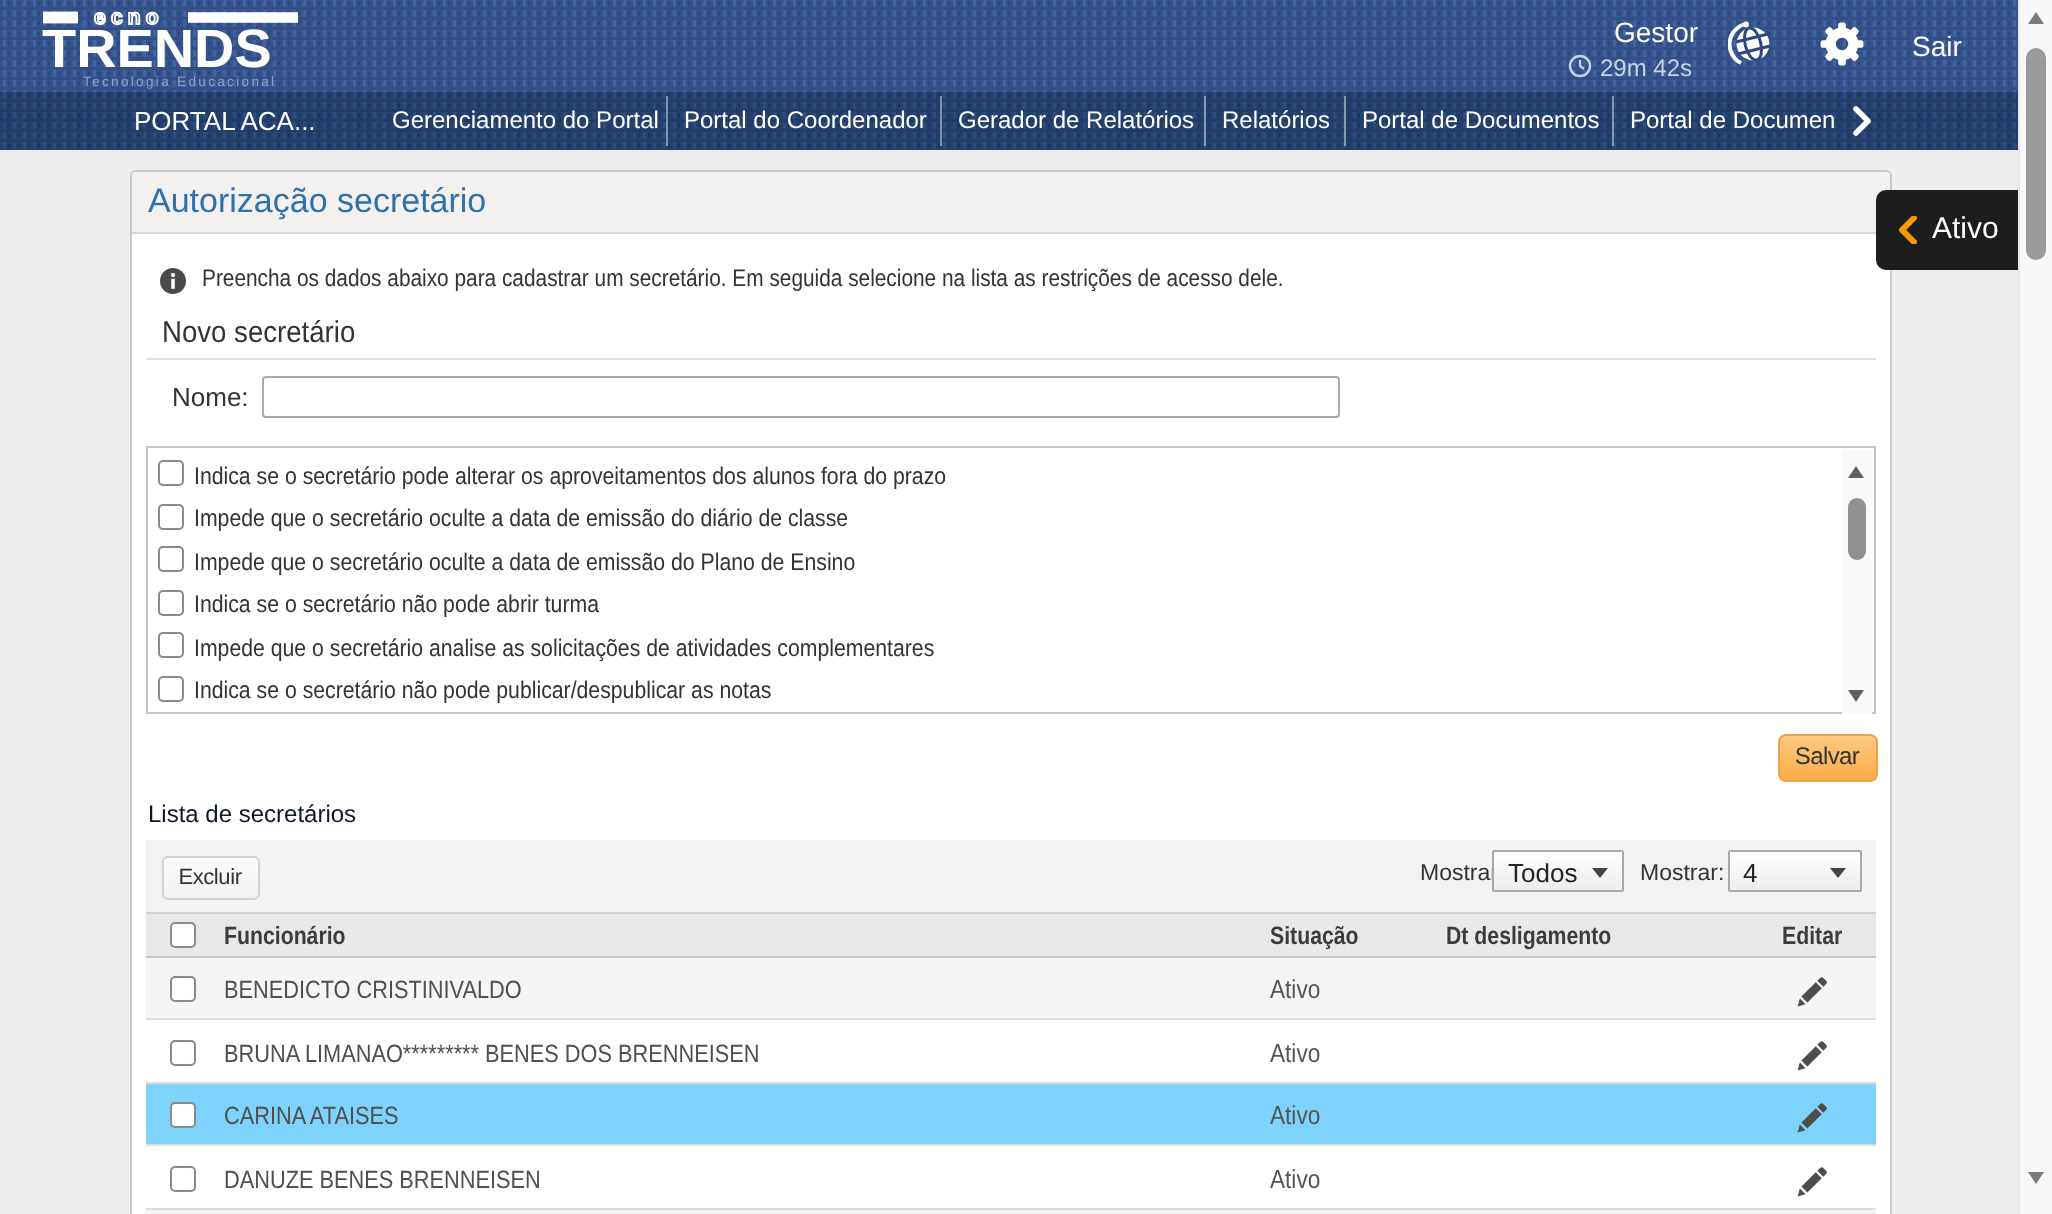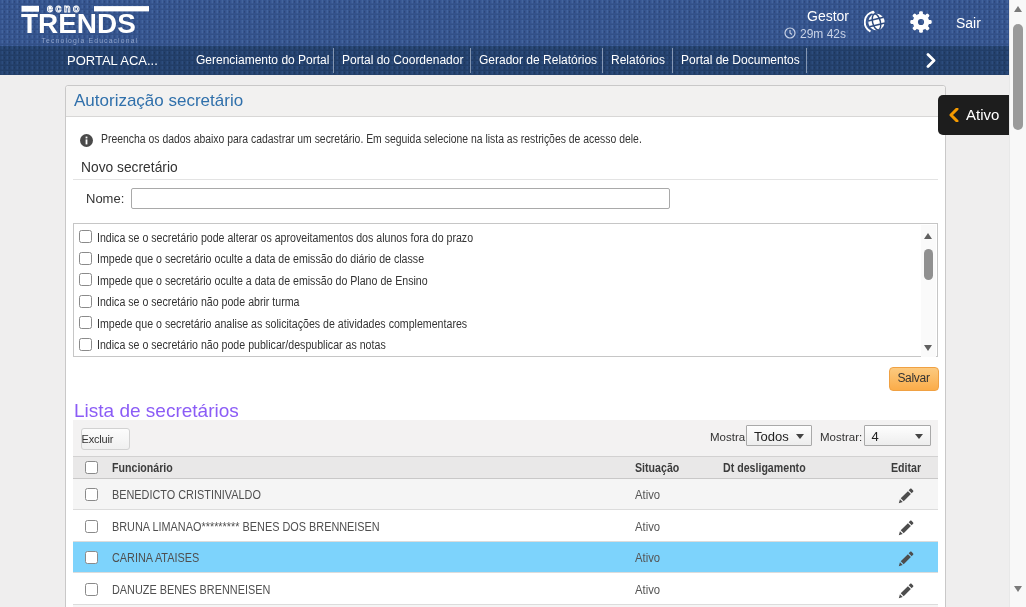--- a/index.html
+++ b/index.html
@@ -62,27 +62,27 @@
   #lbthumb { position:absolute; left:3px; top:24px; width:9px; height:31px; background:#909090; border-radius:4.5px; }
 
   
   #salvar {
     left:888.5px; top:367px; width:50px; height:23.5px;
     background:linear-gradient(#fcca80,#fbac49); border:1px solid #f0a143; border-radius:4px;
     font-size:12px; color:#333; text-align:center; line-height:21px; letter-spacing:-0.3px;
   }
 
   
-  #listatitle { left:74px; top:400px; font-size:19px; color:#8b5cf6; }
+  #listatitle { left:74px; top:400px; font-size:12px; color:#0f172a; }
 
   #toolbar { left:73px; top:420px; width:865px; height:36px; background:#f3f2f2; }
   #excluir {
     position:absolute; left:7.5px; top:7.5px; width:49px; height:22px;
     background:linear-gradient(#fcfcfc,#f0f0f0); border:1px solid #d2d2d2; border-radius:3px;
-    font-size:11px; color:#333; text-align:left; line-height:20px; letter-spacing:-0.2px;
+    font-size:11px; color:#333; text-align:center; line-height:20px; letter-spacing:-0.2px;
   }
   .sellbl { position:absolute; top:11px; font-size:11.5px; color:#333; }
   .sel { position:absolute; top:5px; height:21px; background:linear-gradient(#fefefe,#ededed); border:1px solid #a9a9a9; border-radius:1px; font-size:13px; color:#222; }
   .seltxt { position:absolute; left:7px; top:3px; }
   .selarr { position:absolute; right:7px; top:8px; width:0; height:0; border-left:4px solid transparent; border-right:4px solid transparent; border-top:5px solid #444; }
 
   
   #thead { left:73px; top:456px; width:865px; height:23px; background:#e9e8e8; border-top:1px solid #d2d1d1; border-bottom:1px solid #c9c8c8; }
   .th { position:absolute; top:4px; font-size:12.5px; font-weight:bold; color:#3c3c3c; transform:scaleX(.85); transform-origin:left center; white-space:nowrap; }
   .trow { position:absolute; left:73px; width:865px; height:31px; border-bottom:1px solid #dcdcdc; }
@@ -168,20 +168,21 @@
   <div class="navitem" style="left:196px;">Gerenciamento do Portal</div>
   <div class="navsep" style="left:333px;"></div>
   <div class="navitem" style="left:342px;">Portal do Coordenador</div>
   <div class="navsep" style="left:470px;"></div>
   <div class="navitem" style="left:479px;">Gerador de Relatórios</div>
   <div class="navsep" style="left:602px;"></div>
   <div class="navitem" style="left:611px;">Relatórios</div>
   <div class="navsep" style="left:672px;"></div>
   <div class="navitem" style="left:681px;">Portal de Documentos</div>
   <div class="navsep" style="left:806px;"></div>
+  <div class="navitem" style="left:815px;">Portal de Documen</div>
   <svg class="abs" style="left:924px; top:7px;" width="14" height="15" viewBox="0 0 14 15">
     <path d="M4 1.5l6 6-6 6" fill="none" stroke="#fff" stroke-width="2.8" stroke-linecap="round" stroke-linejoin="round"></path>
   </svg>
 </div>
 
 <div id="card" class="abs">
   <div id="cardhead">
       <div id="cardtitle">Autorização secretário</div>
     </div>
 </div>

